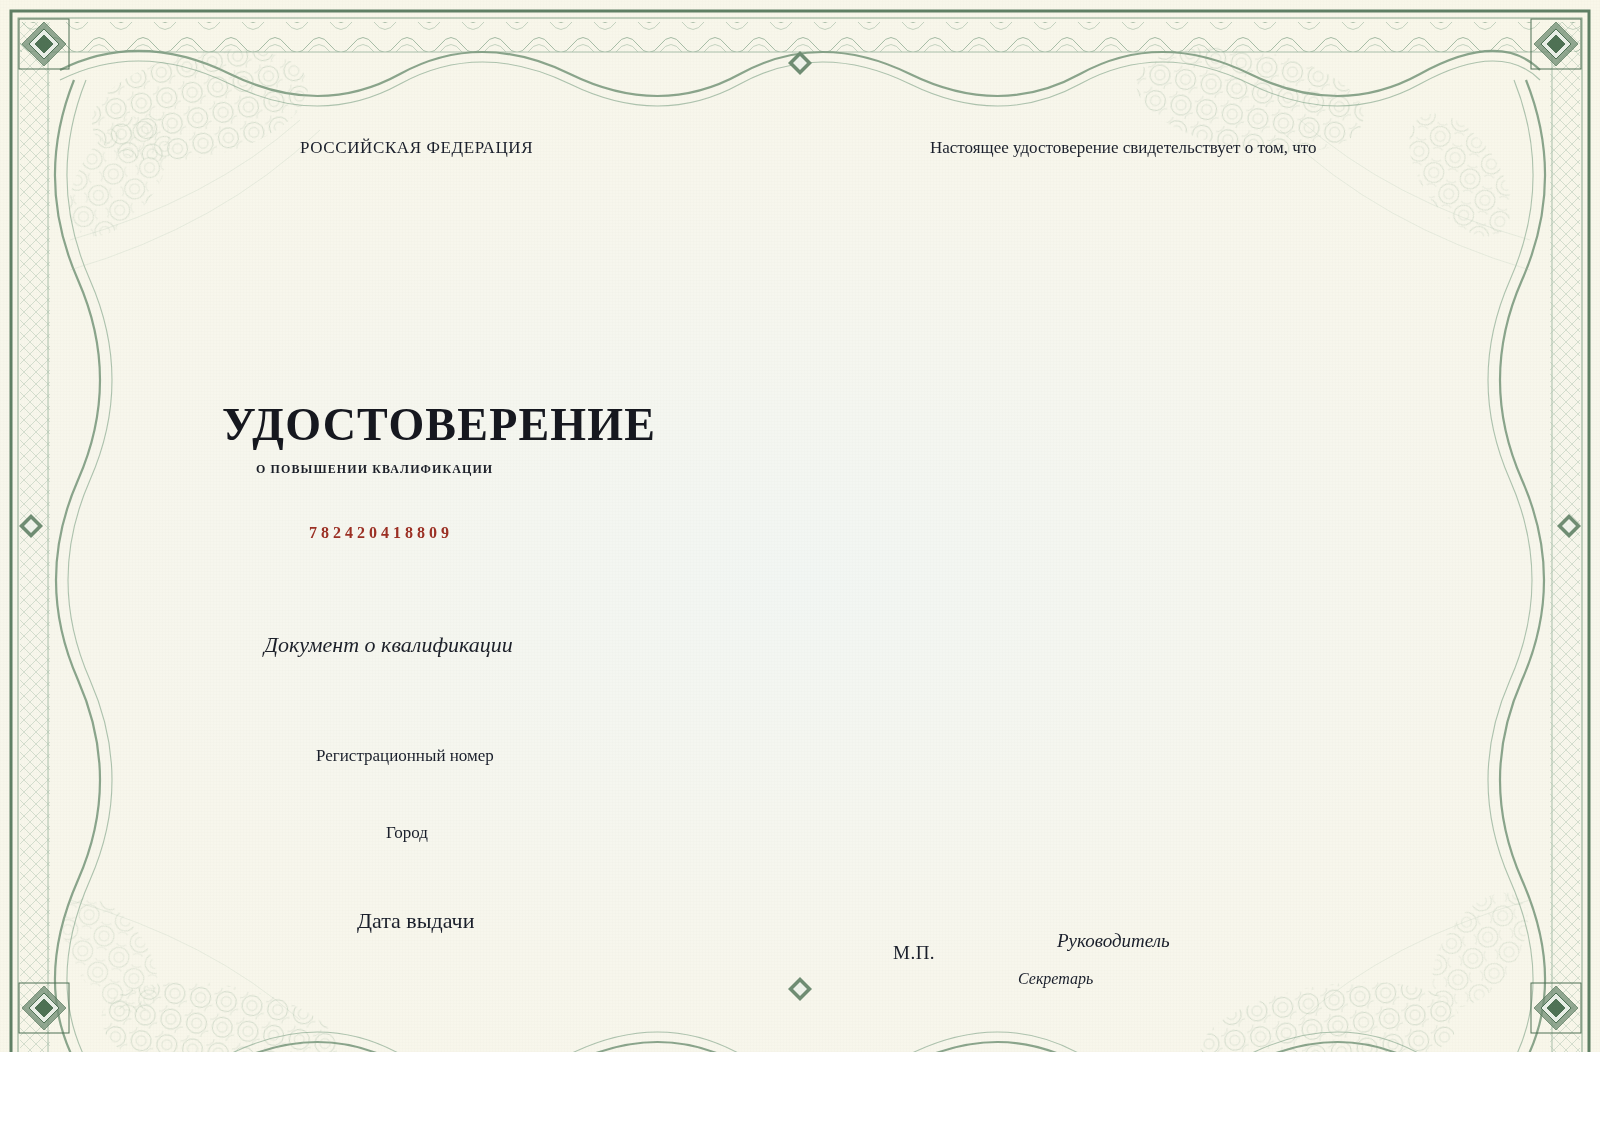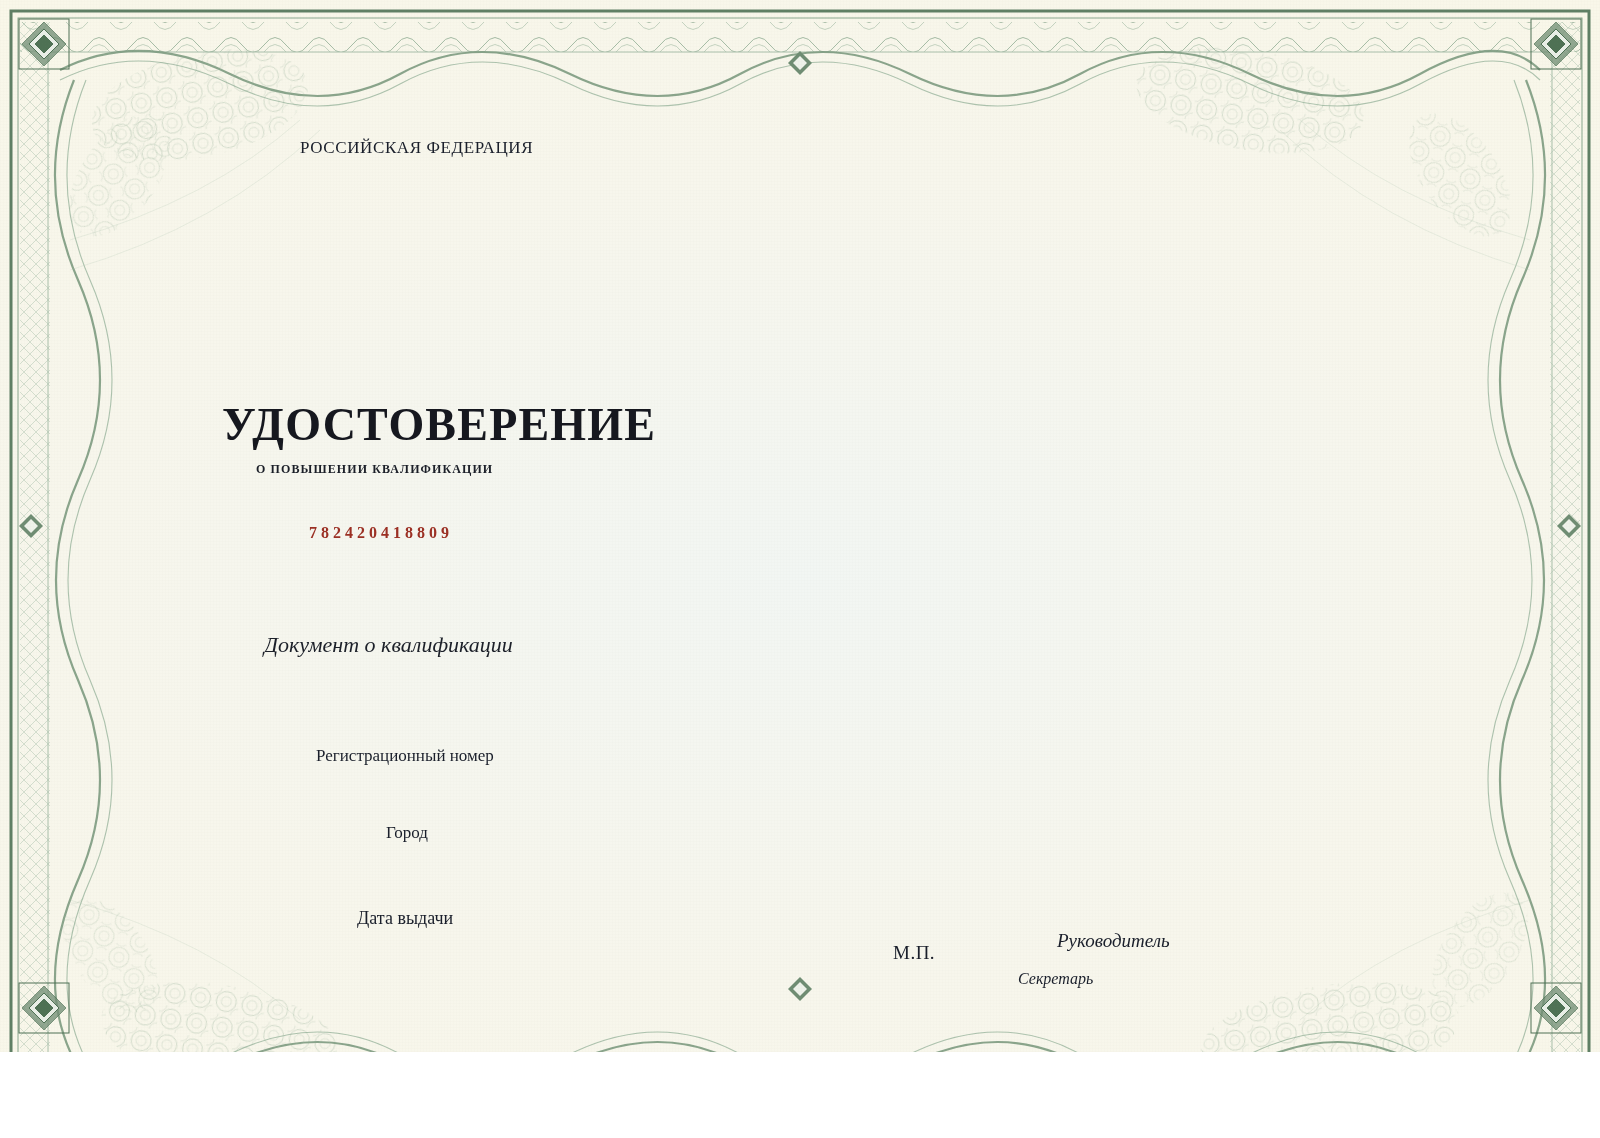--- a/index.html
+++ b/index.html
@@ -127,21 +127,21 @@
 
   .field-city {
     left: 386px;
     top: 823px;
     font-size: 17px;
   }
 
   .field-date {
     left: 357px;
     top: 908px;
-    font-size: 18px;
+    font-size: 22px;
   }
 
   .mp {
     left: 893px;
     top: 942px;
     font-size: 19px;
     letter-spacing: 0.5px;
   }
 
   .sig-head {
@@ -288,20 +288,21 @@
     <path d="M13 1 L25 13 L13 25 L1 13 Z" fill="#6f8d73"></path>
     <path d="M13 6 L20 13 L13 20 L6 13 Z" fill="#eef2ea"></path>
   </svg>
 
   <div class="paper-grain"></div>
 
   <div class="content">
 
     <div class="txt rf-line">РОССИЙСКАЯ ФЕДЕРАЦИЯ</div>
 
+    <div class="txt attest-line">Настоящее удостоверение свидетельствует о том, что</div>
 
     <div class="txt main-title">УДОСТОВЕРЕНИЕ</div>
 
     <div class="txt sub-title">О ПОВЫШЕНИИ КВАЛИФИКАЦИИ</div>
 
     <div class="txt serial">782420418809</div>
 
     <div class="txt doc-kind">Документ о квалификации</div>
 
     <div class="txt field-reg">Регистрационный номер</div>

